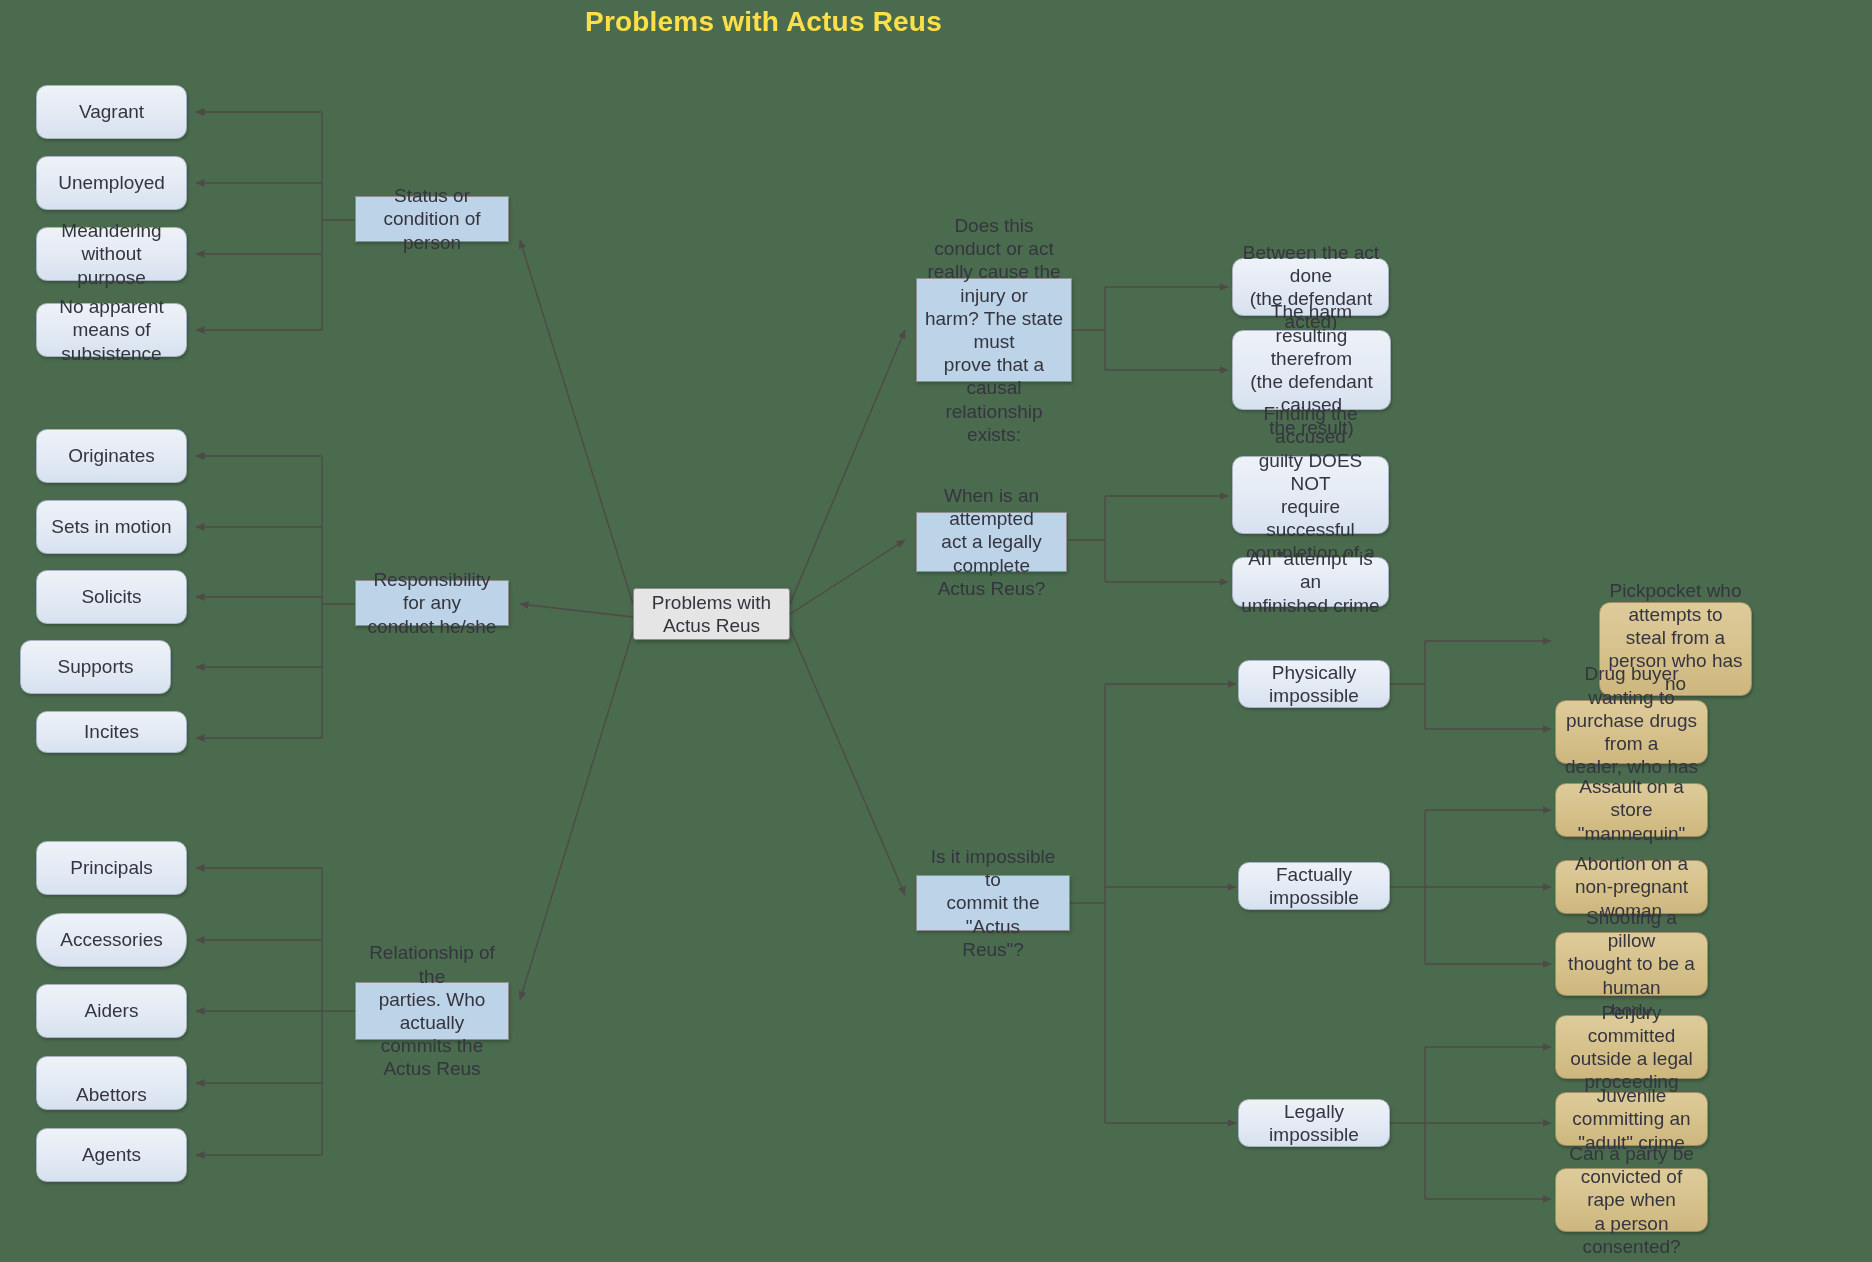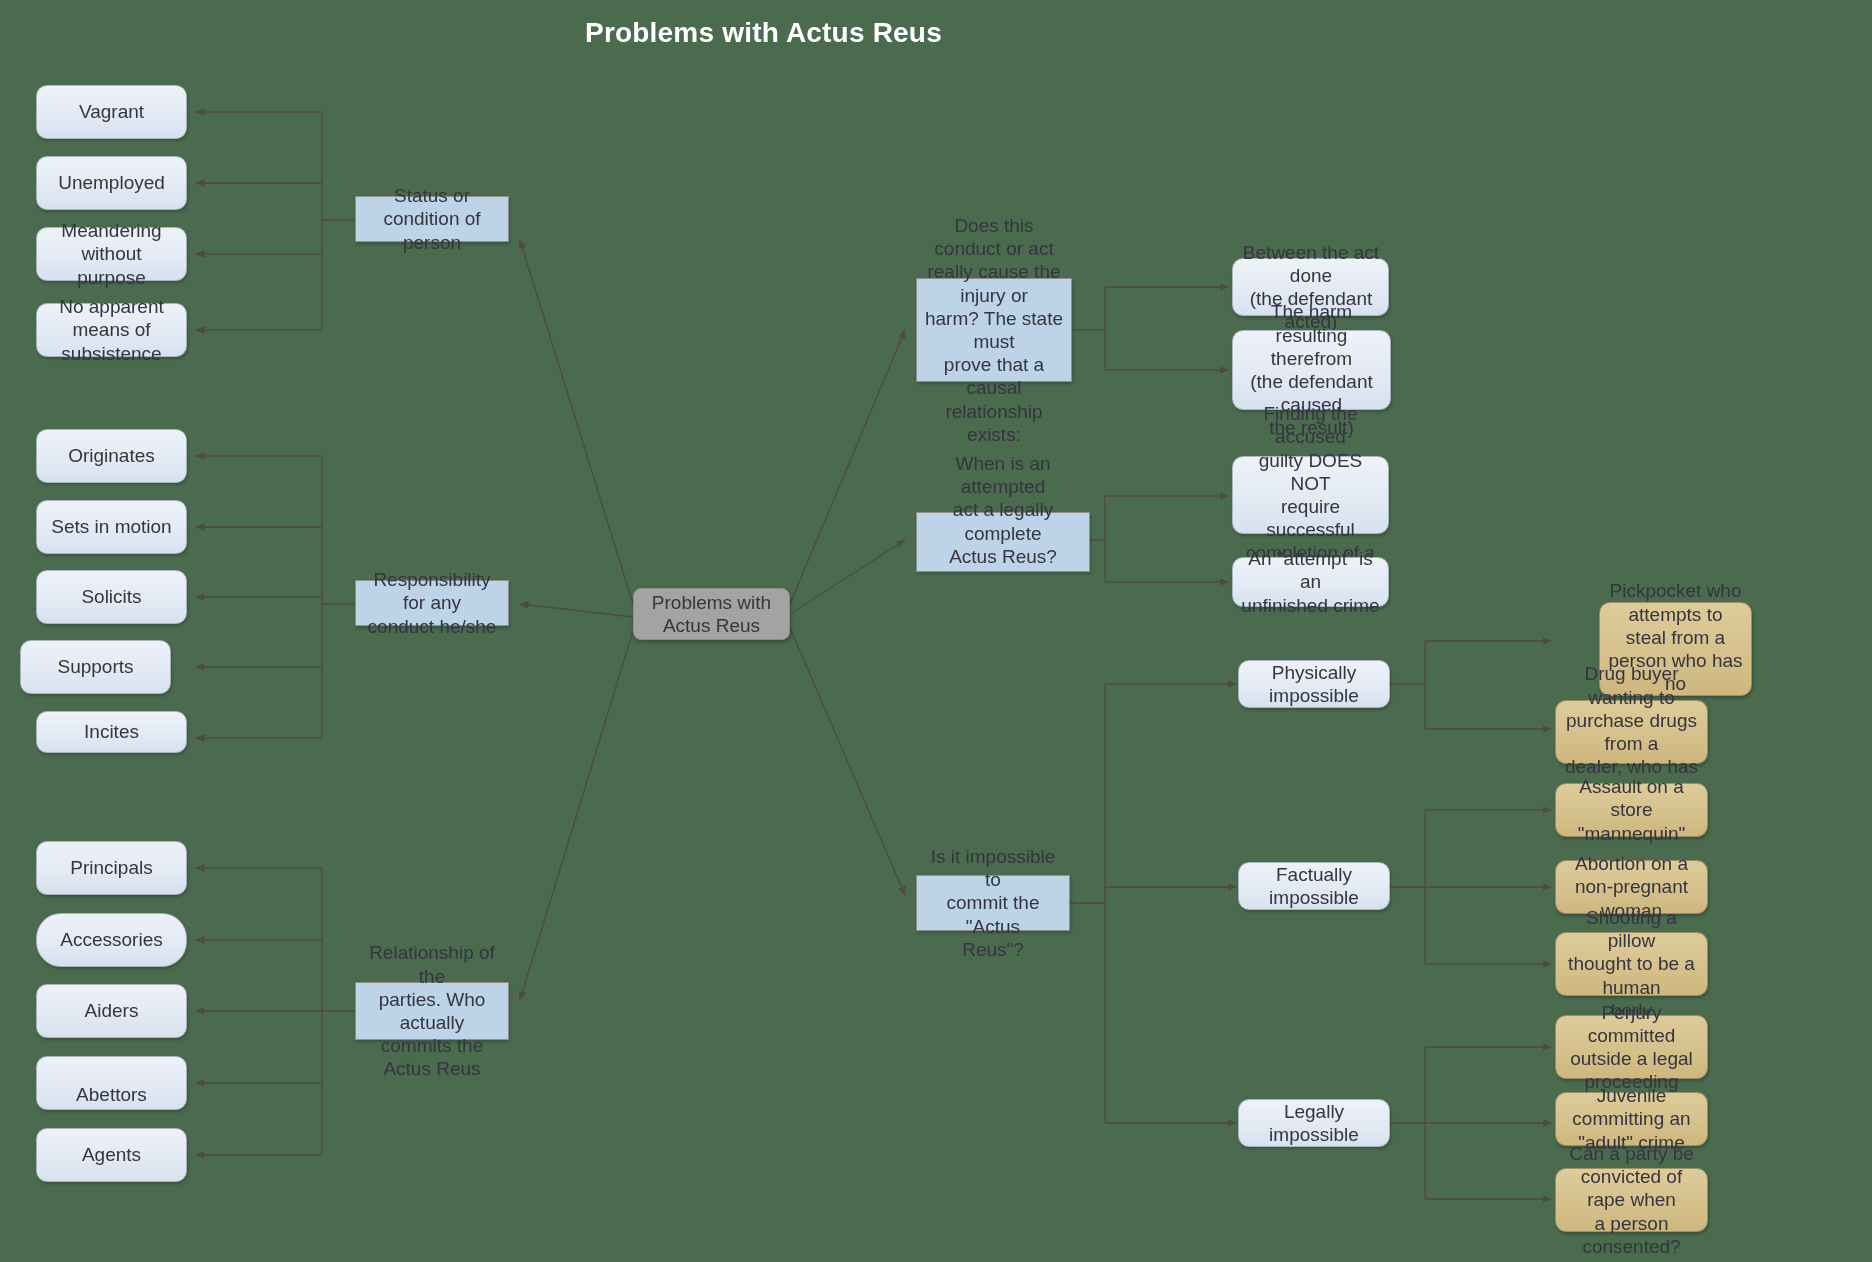--- a/index.html
+++ b/index.html
@@ -45,22 +45,22 @@
   }
   
   .node.square{
     border-radius:0;
     background:#bcd3e8;
     border-color:#8e8e8e;
     box-shadow:1px 2px 3px rgba(0,0,0,.22);
   }
   
   .node.center{
-    border-radius:8px;
-    background:#a3a3a3;
+    border-radius:3px;
+    background:#e5e5e5;
     border-color:#8e8e8e;
     box-shadow:1px 2px 4px rgba(0,0,0,.28);
   }
   
   .node.tan{
     border-radius:11px;
     background:linear-gradient(180deg,#ddcb9a 0%,#d5c08a 60%,#cdb77e 100%);
     border-color:#a08f63;
     box-shadow:1px 2px 3px rgba(0,0,0,.25);
   }
@@ -137,21 +137,21 @@
       <path d="M1425,964 L1551,964" marker-end="url(#arw)"></path>
 
       <path d="M1388,1123 L1425,1123"></path>
       <path d="M1425,1047 L1425,1199"></path>
       <path d="M1425,1047 L1551,1047" marker-end="url(#arw)"></path>
       <path d="M1425,1123 L1551,1123" marker-end="url(#arw)"></path>
       <path d="M1425,1199 L1551,1199" marker-end="url(#arw)"></path>
     </g>
   </svg>
 
-  <div class="title" style="left: 585px; top: 17px; color: #ffffff;">Problems with Actus Reus</div>
+  <div class="title" style="left: 585px; top: 6px; color: #fde047;">Problems with Actus Reus</div>
 
   <div class="node center" style="left:633px;top:588px;width:157px;height:52px;">
     <span>Problems with<br>Actus Reus</span>
   </div>
 
   <div class="node square" style="left:355px;top:196px;width:154px;height:46px;">
     <span>Status or condition of<br>person</span>
   </div>
 
   <div class="node square" style="left:355px;top:580px;width:154px;height:46px;">
@@ -159,21 +159,21 @@
   </div>
 
   <div class="node square" style="left:355px;top:982px;width:154px;height:58px;">
     <span>Relationship of the<br>parties.  Who actually<br>commits the Actus Reus</span>
   </div>
 
   <div class="node square" style="left:916px;top:278px;width:156px;height:104px;">
     <span>Does this conduct or act<br>really cause the injury or<br>harm? The state must<br>prove that a causal<br>relationship exists:</span>
   </div>
 
-  <div class="node square" style="left:916px;top:512px;width:174px;height:60px;align-items:flex-end;">
+  <div class="node square" style="left:916px;top:512px;width:151px;height:60px;">
     <span>When is an attempted<br>act a legally complete<br>Actus Reus?</span>
   </div>
 
   <div class="node square" style="left:916px;top:875px;width:154px;height:56px;">
     <span>Is it impossible to<br>commit the "Actus<br>Reus"?</span>
   </div>
 
   <div class="node round" style="left:36px;top:85px;width:151px;height:54px;">
     <span>Vagrant</span>
   </div>

